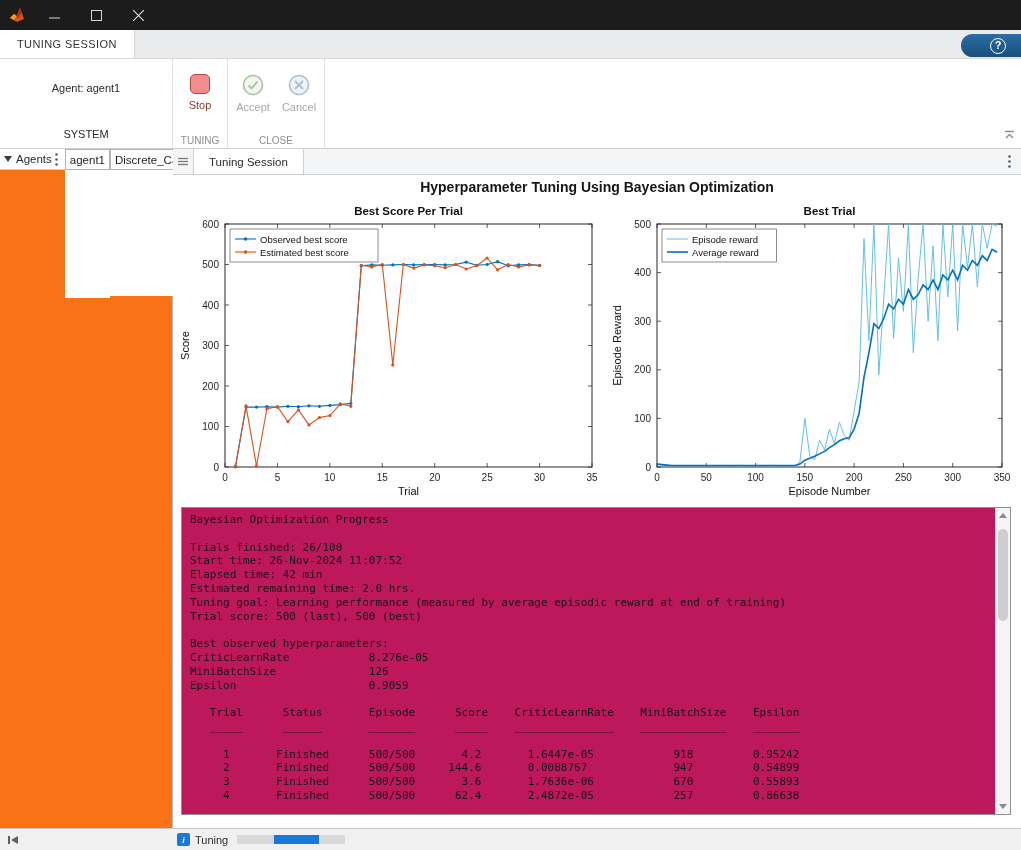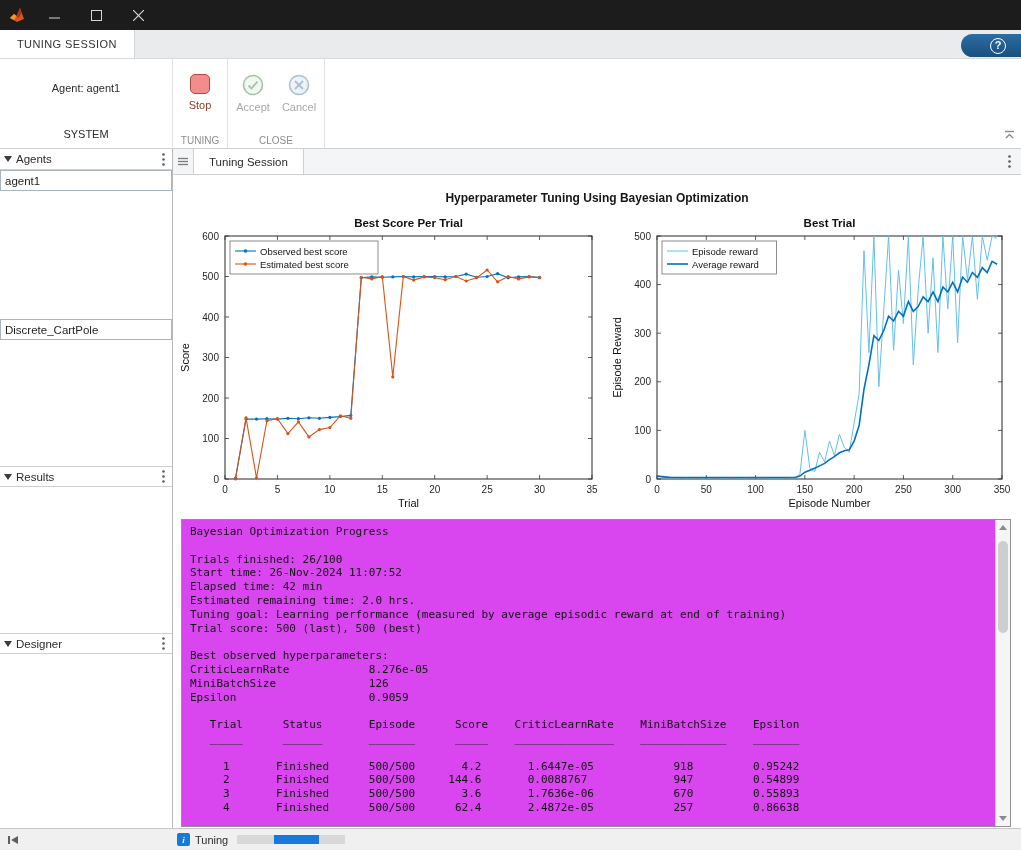--- a/index.html
+++ b/index.html
@@ -33,47 +33,47 @@
   .tool-btn .lbl { font-size:11px; margin-top:5px; }
   .stop-glyph { width:20px; height:20px; background:#f38c8c; border:1.5px solid #b04a3c; border-radius:5px; }
   .lbl-stop { color:#8c3b2a; }
   .lbl-disabled { color:#a8a8a8; }
   .collapse-strip { position:absolute; right:6px; bottom:4px; }
 
   
   .main { flex:1 1 auto; display:flex; min-height:0; }
 
   
-  .sidebar { width:173px; flex:0 0 auto; border-right:1px solid #b9b9b9; display:flex; flex-direction:column; background:#f97316; }
+  .sidebar { width:173px; flex:0 0 auto; border-right:1px solid #b9b9b9; display:flex; background:#f97316; }
   .panel-header { height:21px; flex:0 0 auto; display:flex; align-items:center; background:#fff; border-bottom:1px solid #cfcfcf; padding:0 4px; }
   .panel-header + .panel-body { border-bottom:0; }
   .panel-title { font-size:11.5px; color:#2b2b2b; margin-left:4px; flex:1; }
   .panel-body { background:#fff; }
   .pb-agents { height:149px; } .pb-env { height:147px; } .pb-results { height:146px; } .pb-preview { flex:1; }
   .side-item { height:21px; border:1px solid #a9b4bd; display:flex; align-items:center; padding:0 4px; font-size:11.5px; color:#1f1f1f; background:#fff; }
   .panel-sep-top { border-top:1px solid #cfcfcf; }
   .kebab { padding:0 3px; display:flex; align-items:center; }
 
   
   .docarea { flex:1; display:flex; flex-direction:column; min-width:0; background:#fff; }
   .docbar { height:26px; flex:0 0 auto; background:#f4f5f6; border-bottom:1px solid #cfcfcf; display:flex; align-items:stretch; }
   .docbar-icon { width:20px; display:flex; align-items:center; justify-content:center; }
   .doc-tab { background:#fff; border-left:1px solid #cfcfcf; border-right:1px solid #cfcfcf; padding:0 15px; display:flex; align-items:center; font-size:11.5px; color:#2b2b2b; }
   .docbar-spacer { flex:1; }
   .docbody { flex:1; min-height:0; display:flex; flex-direction:column; }
-  .fig-title { text-align:center; font-size:12px; font-weight:bold; color:#161616; margin-top:16px; height:20px; flex:0 0 auto; }
+  .fig-title { text-align:center; font-size:14px; font-weight:bold; color:#161616; margin-top:4px; height:20px; flex:0 0 auto; }
   .charts { display:flex; justify-content:space-between; padding:0 6px 0 4px; flex:0 0 auto; }
   svg text { font-family:"Liberation Sans",sans-serif; }
   .tick { font-size:10px; fill:#262626; }
   .axtitle { font-size:11.5px; font-weight:bold; fill:#111; }
   .axlabel { font-size:11px; fill:#111; }
   .leg { font-size:9.5px; fill:#111; }
 
   
-  .console { margin:8px 10px 0 8px; height:308px; border:1px solid #919191; display:flex; background:#d946ef; }
+  .console { margin:8px 10px 0 8px; height:308px; border:1px solid #919191; display:flex; background:#be185d; }
   .console pre { flex:1; margin:0; padding:5px 8px; font-family:"DejaVu Sans Mono",monospace; font-size:11px; line-height:13.8px; color:#141414; overflow:hidden; white-space:pre; }
   .v-scroll { width:15px; border-left:1px solid #d5d5d5; background:#f5f5f5; display:flex; flex-direction:column; }
   .scroll-btn { height:15px; display:flex; align-items:center; justify-content:center; flex:0 0 auto; }
   .scroll-track { flex:1; position:relative; }
   .scroll-thumb { position:absolute; left:2px; right:2px; top:6px; height:92px; background:#cdced0; border-radius:5px; }
 
   
   .statusbar { height:22px; flex:0 0 auto; background:#f0f0f0; border-top:1px solid #c6c6c6; display:flex; align-items:center; }
   .restore-icon { margin-left:7px; display:flex; align-items:center; }
   .status-group { margin-left:158px; display:flex; align-items:center; }

